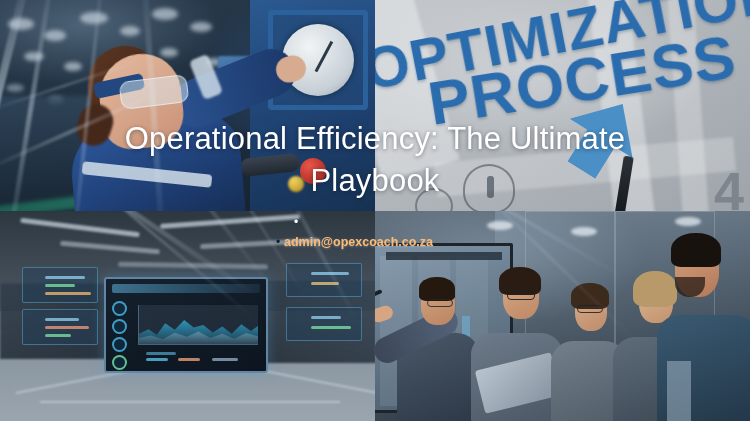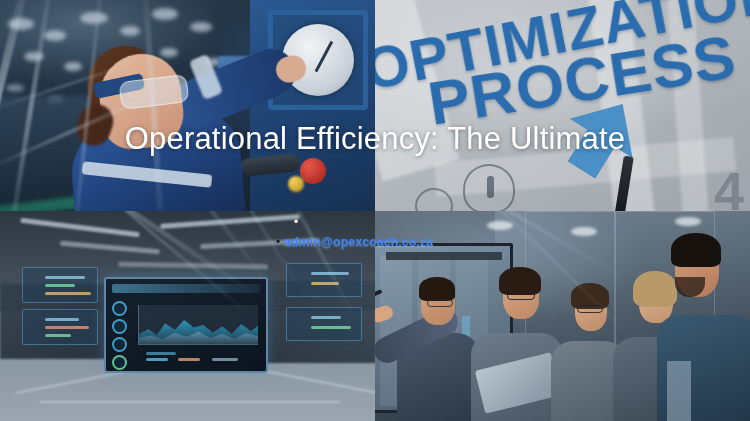--- a/index.html
+++ b/index.html
@@ -287,21 +287,21 @@
   }
   #b1 { padding-left:40px; }
   #b1 .bdot { color:#ffffff; }
   #b2 { padding-left:22px; }
   #b2 .bdot { color:#14202c; }
   #link-site {
     color:#1f6fc4; text-decoration:underline; font-weight:bold;
     text-shadow:0 1px 2px rgba(255,255,255,.25);
   }
   #text-email {
-    color:#3b82f6; font-weight:bold;
+    color:#fdba74; font-weight:bold;
     text-shadow:0 1px 2px rgba(255,255,255,.28);
   }
 </style>
 </head>
 <body>
 
 <div id="slide">
 
   <div class="quad" id="q-tl">
     <div class="layer bg"></div>
@@ -496,20 +496,21 @@
     </div>
 
     <div class="shards">
       <div class="shard" style="left:-30px; top:-10px; width:300px; height:4px; transform:rotate(30deg); opacity:.3;"></div>
       <div class="shard" style="left:40px;  top:40px;  width:260px; height:3px; transform:rotate(44deg); opacity:.22;"></div>
     </div>
   </div>
 
   <div id="title">
     <span>Operational Efficiency: The Ultimate</span><br>
+    <span>Playbook</span>
   </div>
 
   <div id="bullets">
     <div class="bline" id="b1">
       <span class="bdot">•</span>
     </div>
     <div class="bline" id="b2">
       <span class="bdot">•</span>
       <span id="text-email">admin@opexcoach.co.za</span>
     </div>

